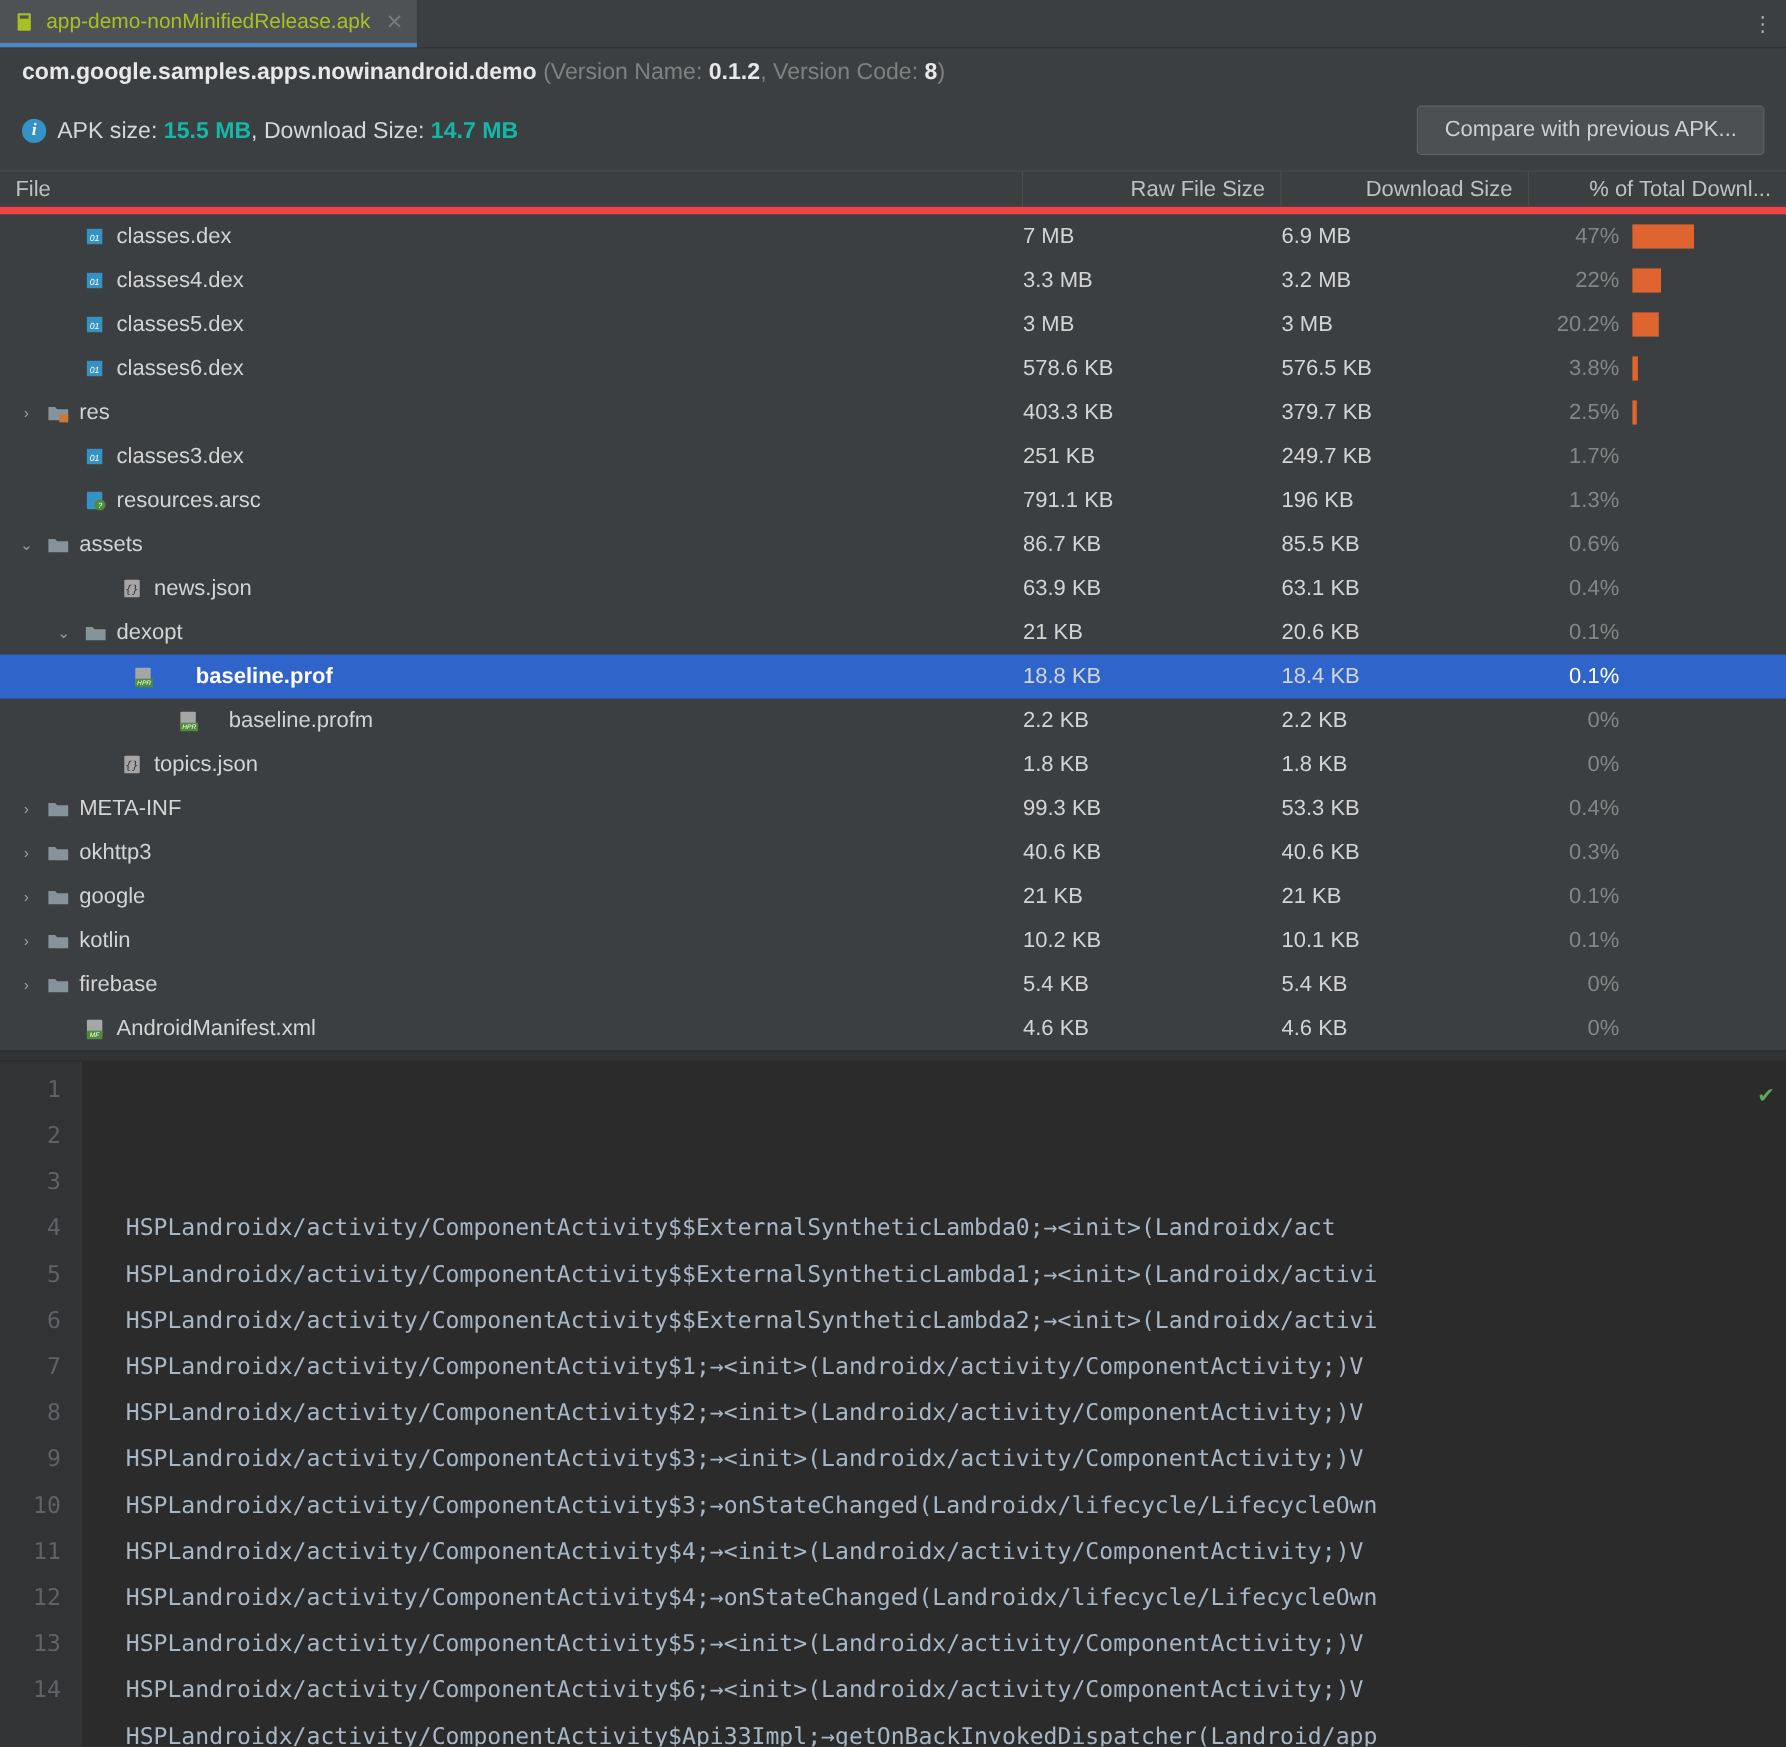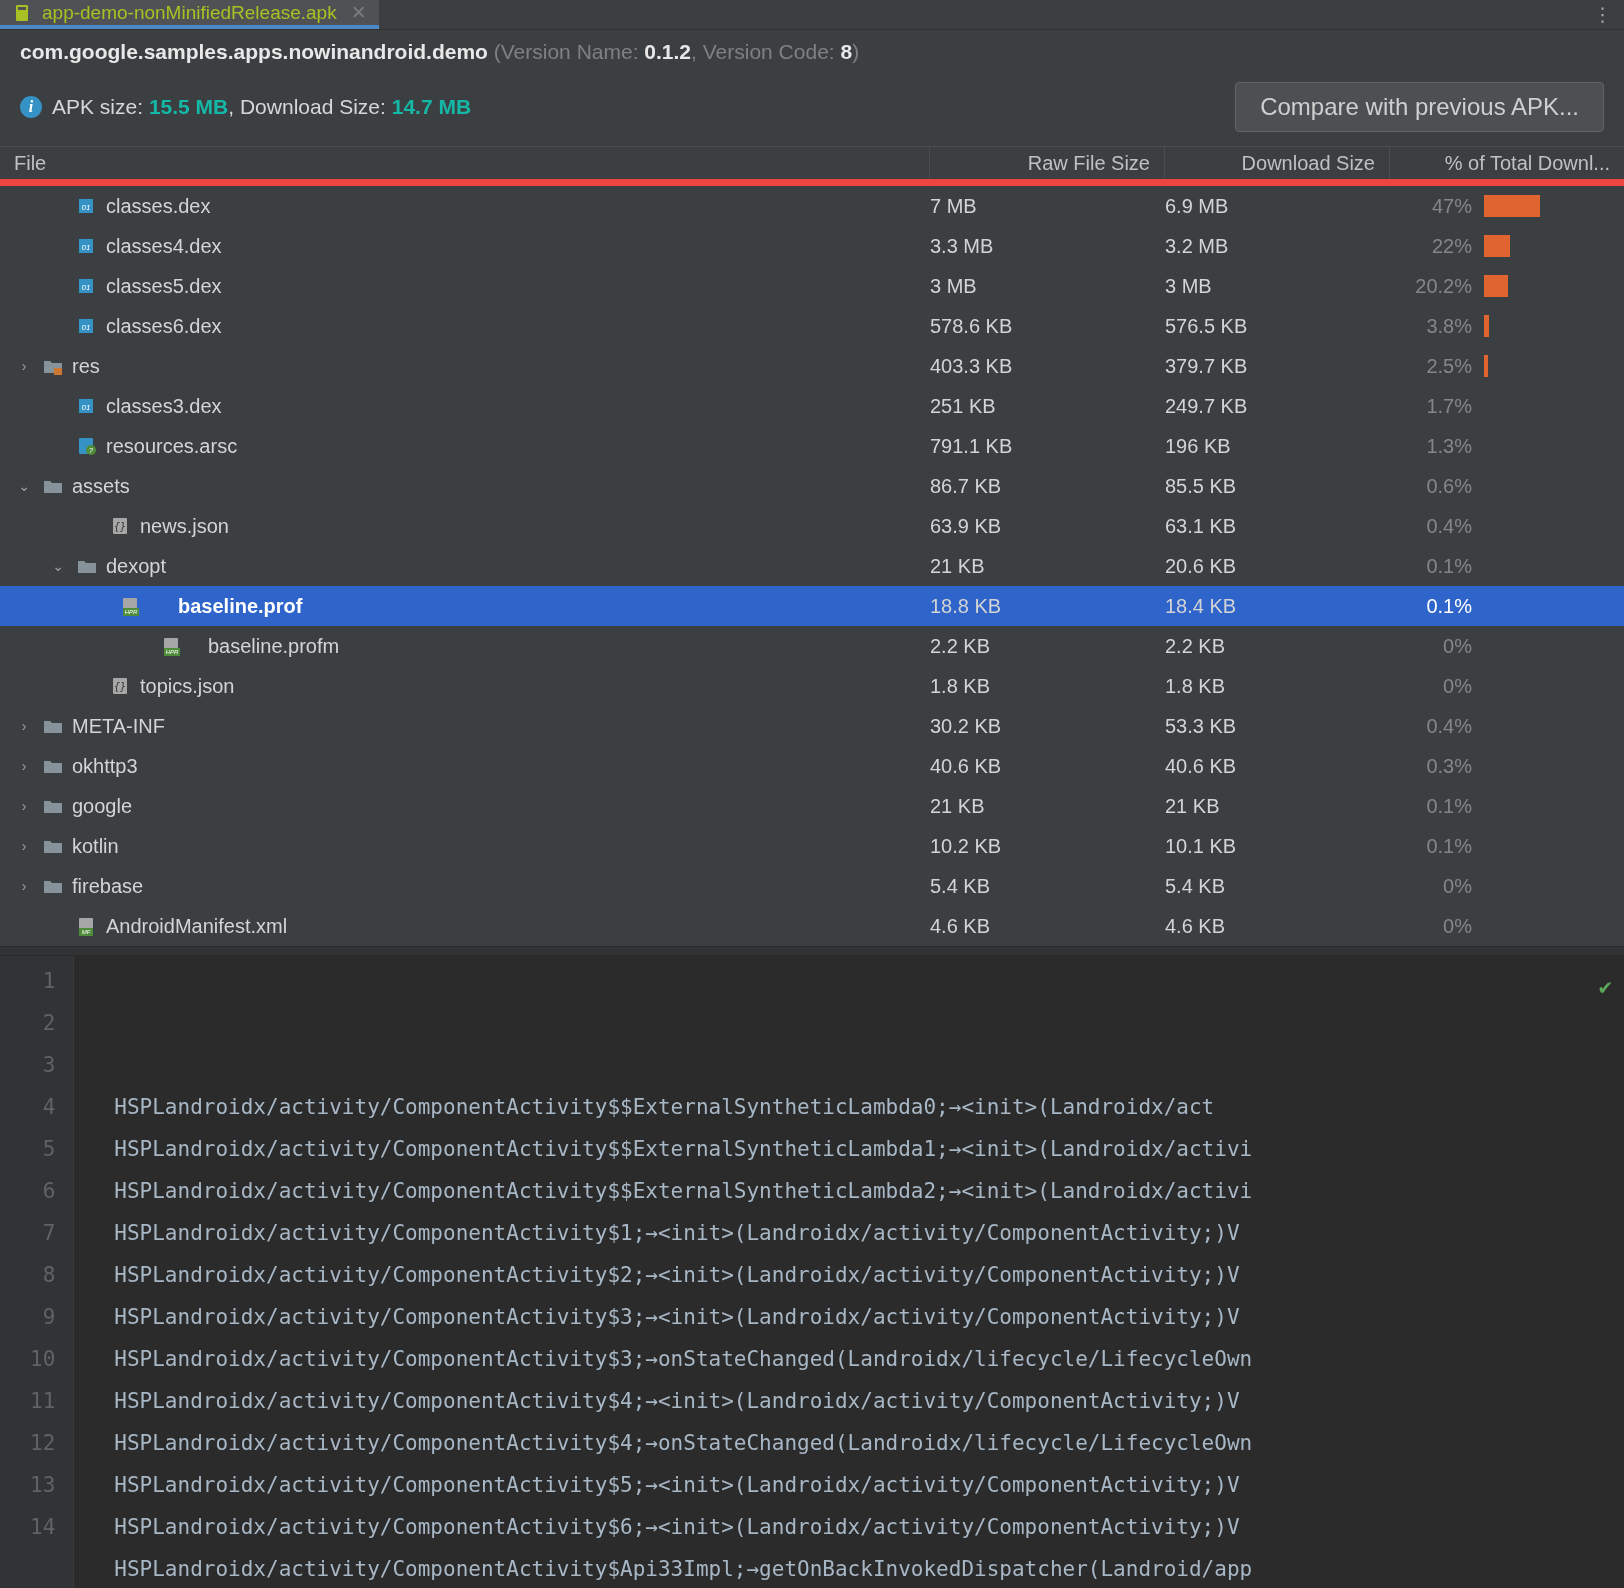--- a/index.html
+++ b/index.html
@@ -11,21 +11,21 @@
     width: 1624px;
     height: 1588px;
     overflow: hidden;
     display: flex;
     flex-direction: column;
   }
   .tab-bar {
     display: flex;
     align-items: center;
     background: #3c3f41;
-    height: 30px;
+    height: 44px;
     border-bottom: 1px solid #323232;
   }
   .tab {
     display: flex;
     align-items: center;
     gap: 8px;
     padding: 0 12px;
     height: 100%;
     background: #4e5254;
     border-bottom: 4px solid #4a88c7;
@@ -56,21 +56,21 @@
     display: inline-flex; align-items: center; justify-content: center;
     font-size: 16px; font-style: italic; font-family: Georgia, serif;
   }
   .info-bar2 .bold { font-weight: 700; color: #14b8a6; }
   .compare-btn {
     margin-left: auto;
     background: #4c5052;
     border: 1px solid #606466;
     color: #cfcfcf;
     padding: 10px 24px;
-    font-size: 24px;
+    font-size: 20px;
     border-radius: 4px;
     cursor: pointer;
   }
   .table-header {
     display: grid;
     grid-template-columns: 930px 235px 225px 234px;
     background: #3c3f41;
     border-top: 1px solid #4c4c4c;
     border-bottom: 7px solid #ef4444;
     font-size: 20px;
@@ -429,21 +429,21 @@
     <div class="row">
       <div class="namecell" style="padding-left: 14px;">
         <span class="caret">›</span>
         <span class="file-icon">
           <svg width="22" height="20" viewBox="0 0 22 20">
             <path d="M2 5 h6 l2 2 h10 v10 h-18 z" fill="#87939a"></path>
           </svg>
         </span>
         <span class="name">META-INF</span>
       </div>
-      <div class="numcell">30.2 KB</div>
+      <div class="numcell">99.3 KB</div>
       <div class="numcell">53.3 KB</div>
       <div class="percent">0.4%</div>
       <div class="barcell"></div>
     </div>
     <div class="row">
       <div class="namecell" style="padding-left: 14px;">
         <span class="caret">›</span>
         <span class="file-icon">
           <svg width="22" height="20" viewBox="0 0 22 20">
             <path d="M2 5 h6 l2 2 h10 v10 h-18 z" fill="#87939a"></path>

